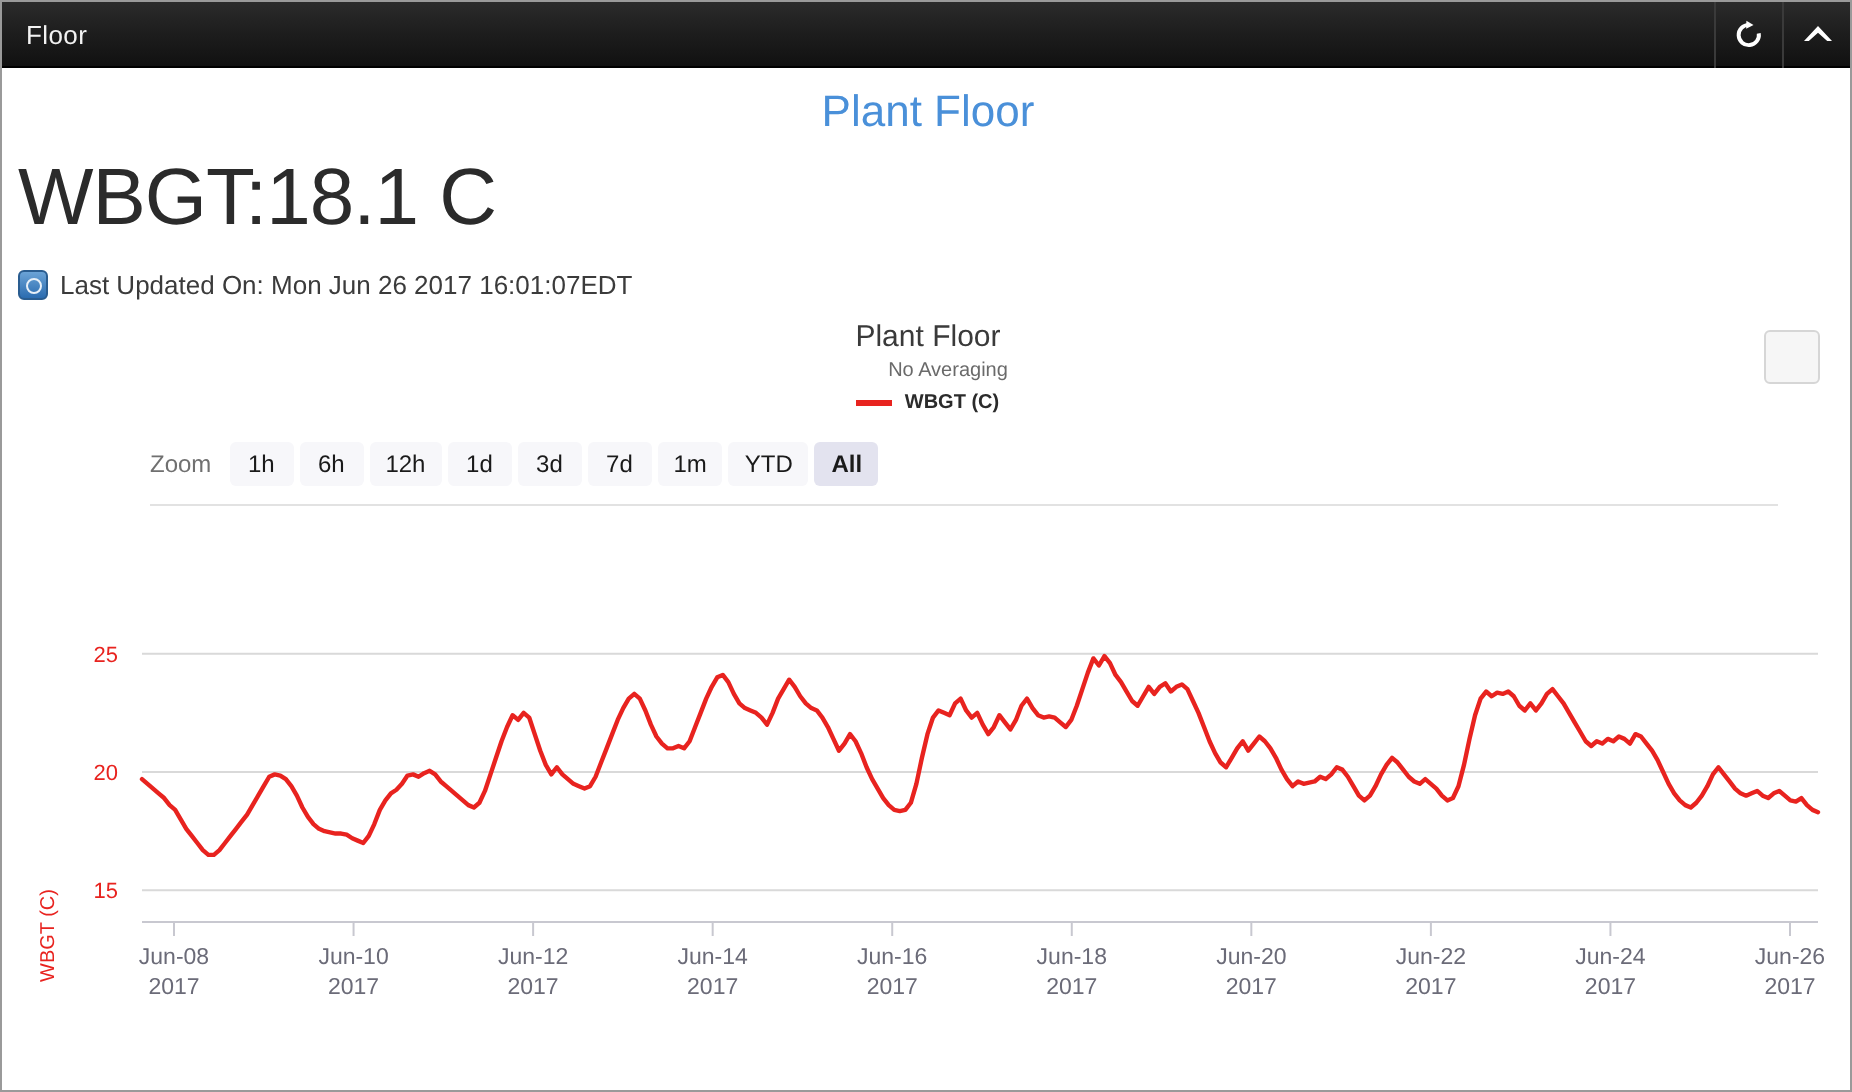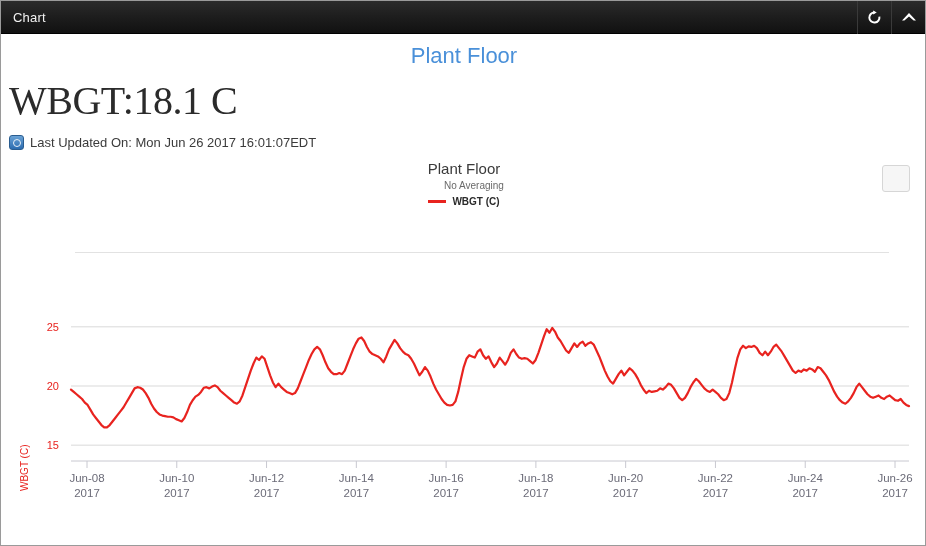--- a/index.html
+++ b/index.html
@@ -65,21 +65,21 @@
     color: #4a90d9;
     cursor: pointer;
     font-family: "Liberation Sans", sans-serif;
   }
   .bigvalue {
     position: absolute;
     left: 8px;
     top: 76px;
     font-size: 40px;
     color: #2b2b2b;
-    font-family: Liberation Serif, serif;
+    font-family: Liberation Sans, sans-serif;
     letter-spacing: -0.5px;
     white-space: nowrap;
   }
   .updated-row {
     position: absolute;
     left: 8px;
     top: 134px;
     display: flex;
     align-items: center;
     gap: 6px;
@@ -216,21 +216,21 @@
     transform-origin: left top;
     white-space: nowrap;
   }
 </style>
 </head>
 <body>
 
 <div id="app">
 
   <div class="titlebar">
-    <div class="titlebar-title">Chart</div>
+    <div class="titlebar-title">Floor</div>
     <div class="titlebar-buttons">
       <div class="tb-btn">
         <span>
           <svg width="15" height="15" viewBox="0 0 16 16">
             <path d="M8 2.6 A5.4 5.4 0 1 0 13.2 7.1" fill="none" stroke="#ffffff" stroke-width="2.1" stroke-linecap="butt"></path>
             <polygon points="6.6,0.4 10.4,2.7 6.5,4.7" fill="#ffffff"></polygon>
           </svg>
         </span>
       </div>
       <div class="tb-btn">
@@ -258,20 +258,32 @@
     <div class="chart-title">Plant Floor</div>
     <div class="chart-subtitle">No Averaging</div>
 
     <div class="chart-legend">
       <span class="legend-swatch"></span>
       <span class="legend-label">WBGT (C)</span>
     </div>
 
     <div class="menu-square"></div>
 
+    <div class="zoom-row">
+      <span class="zoom-label">Zoom</span>
+      <span class="zoom-btn">1h</span>
+      <span class="zoom-btn">6h</span>
+      <span class="zoom-btn">12h</span>
+      <span class="zoom-btn">1d</span>
+      <span class="zoom-btn">3d</span>
+      <span class="zoom-btn">7d</span>
+      <span class="zoom-btn">1m</span>
+      <span class="zoom-btn">YTD</span>
+      <span class="zoom-btn active">All</span>
+    </div>
     <div class="zoom-sep"></div>
 
     <div class="yaxis-title">WBGT (C)</div>
 
     <div class="plot-wrap">
       <svg class="plot-svg" id="plot" width="926" height="220">
           <line x1="70" x2="908" y1="159.16666666666666" y2="159.16666666666666" stroke="#d9d9d9" stroke-width="1"></line>
           <text x="58" y="163.16666666666666" text-anchor="end" font-size="11" fill="#e8231f" font-family="&quot;Liberation Sans&quot;, sans-serif">15</text>
           <line x1="70" x2="908" y1="100" y2="100" stroke="#d9d9d9" stroke-width="1"></line>
           <text x="58" y="104" text-anchor="end" font-size="11" fill="#e8231f" font-family="&quot;Liberation Sans&quot;, sans-serif">20</text>

